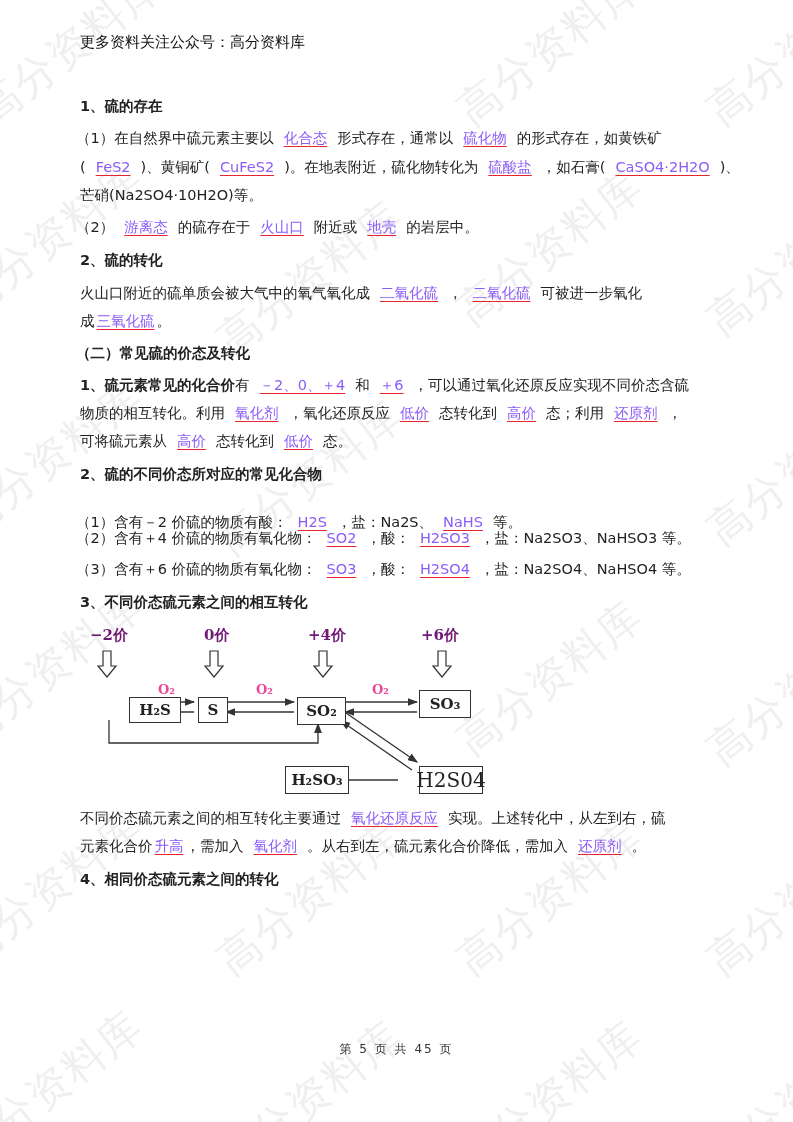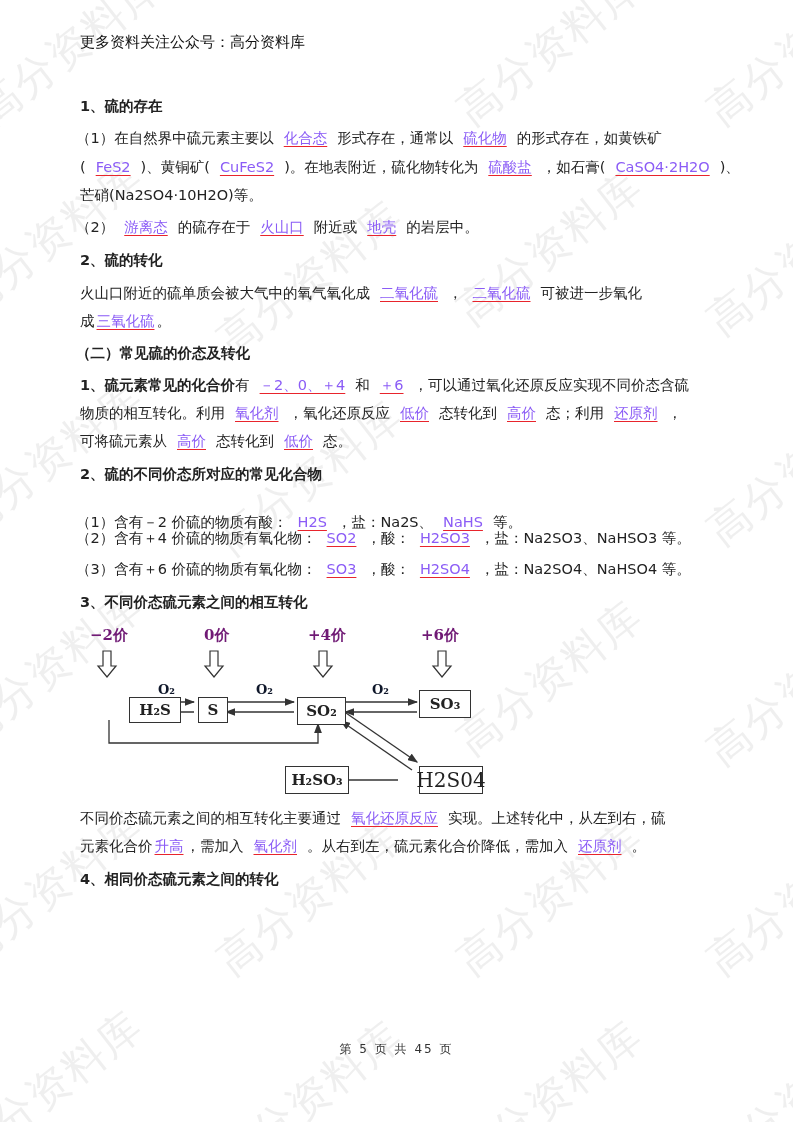--- a/index.html
+++ b/index.html
@@ -12,21 +12,21 @@
   .ans { color: #8b5cf6; text-decoration: underline; text-decoration-color: #e8242c;
          text-underline-offset: 3px; padding: 0 2px; }
   .ans.wide { padding: 0 10px; }
   .header { position: absolute; left: 80px; top: 33px; font-size: 15px; color: #111; }
   .footer { position: absolute; left: 0; width: 793px; top: 1041px; text-align: center; font-size: 12px; color: #333; letter-spacing: 2px; }
   .diagram { position: absolute; left: 76px; top: 622px; width: 412px; height: 172px; }
   .box { position: absolute; border: 1.5px solid #333; background: #fff;
          font-family: "DejaVu Serif", "Liberation Serif", serif; font-weight: bold; font-size: 15px;
          display: flex; align-items: center; justify-content: center; color: #222; }
   .val { position: absolute; font-family: "DejaVu Serif", "Liberation Serif", serif; font-weight: bold; font-size: 15px; color:#701a75; }
-  .o2 { position: absolute; font-family: "DejaVu Serif", "Liberation Serif", serif; font-weight: bold; font-size: 13px; color:#0f172a; }
+  .o2 { position: absolute; font-family: "DejaVu Serif", "Liberation Serif", serif; font-weight: bold; font-size: 13px; color:#ec4899; }
 </style>
 </head>
 <body>
 
 <div class="wm" style="left:-40px; top:20px;">高分资料库</div>
 <div class="wm" style="left:440px; top:20px;">高分资料库</div>
 <div class="wm" style="left:690px; top:20px;">高分资料库</div>
 <div class="wm" style="left:-60px; top:210px;">高分资料库</div>
 <div class="wm" style="left:200px; top:250px;">高分资料库</div>
 <div class="wm" style="left:440px; top:220px;">高分资料库</div>

